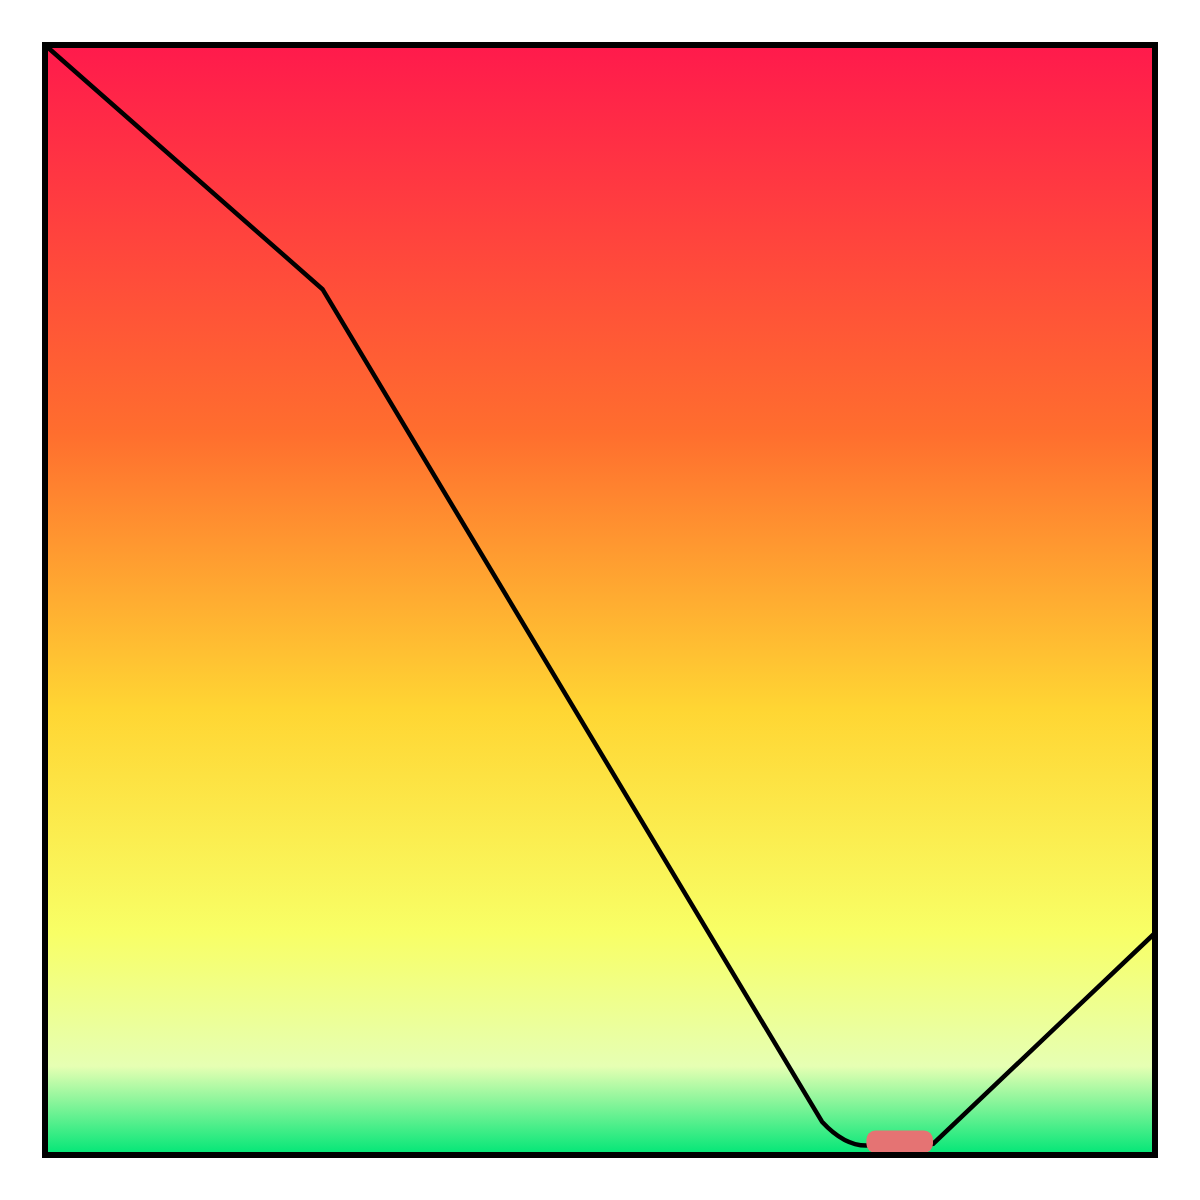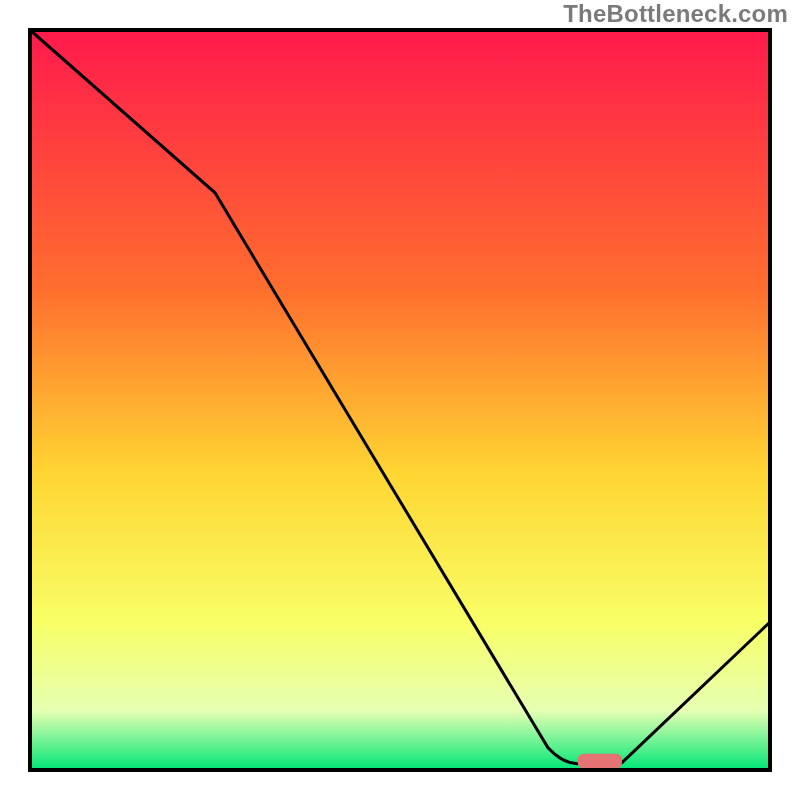--- a/index.html
+++ b/index.html
@@ -25,21 +25,20 @@
     letter-spacing: 0.2px;
   }
   svg {
     display: block;
   }
 </style>
 </head>
 <body>
 
 <div class="wrap">
-  <div class="watermark">TheBottleneck.com</div>
 
   <svg id="chart-svg" width="800" height="800" viewBox="0 0 800 800">
     <defs>
       <linearGradient id="bg-grad" x1="0" y1="0" x2="0" y2="1">
         <stop id="g0" offset="0%" stop-color="#ff1a4c"></stop>
         <stop id="g1" offset="35%" stop-color="#ff6e2e"></stop>
         <stop id="g2" offset="60%" stop-color="#ffd633"></stop>
         <stop id="g3" offset="80%" stop-color="#f8ff66"></stop>
         <stop id="g4" offset="92%" stop-color="#e6ffb3"></stop>
         <stop id="g5" offset="100%" stop-color="#00e676"></stop>

